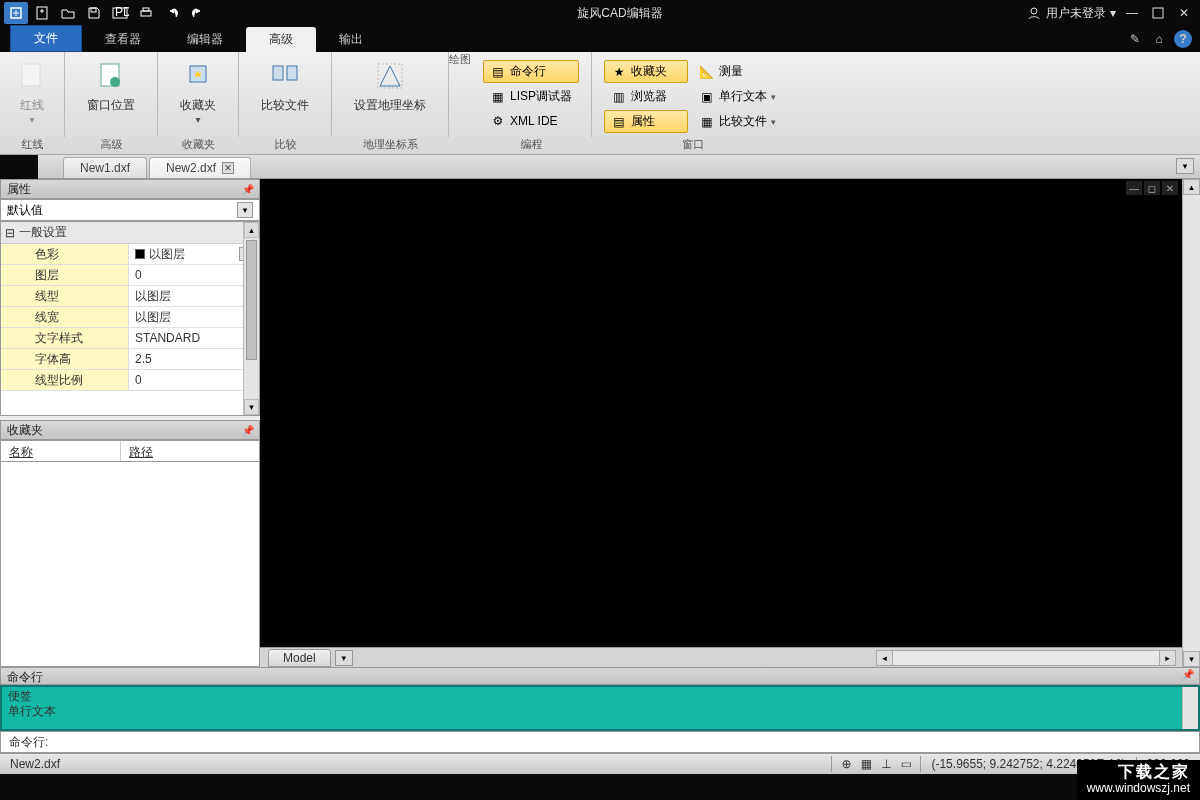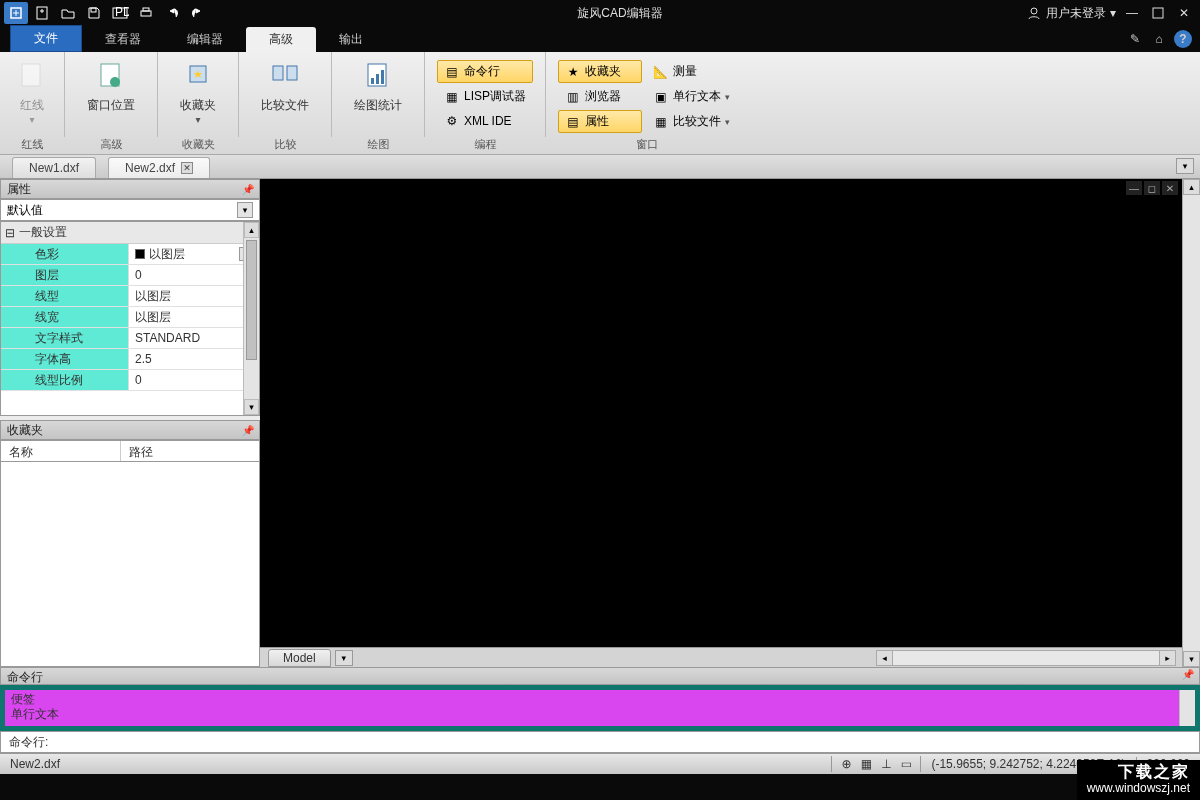--- a/index.html
+++ b/index.html
@@ -36,48 +36,48 @@
 .ribbon-group-wrap { position: relative; display: flex; flex-direction: column; }
 .ribbon-group-label { text-align: center; color: #555; font-size: 11px; padding-bottom: 2px; }
 
 .ribbon-small-col { display: flex; flex-direction: column; gap: 2px; padding: 4px 2px; }
 .ribbon-small { display: flex; align-items: center; gap: 4px; padding: 2px 6px; border: 1px solid transparent; cursor: pointer; min-width: 84px; }
 .ribbon-small.highlighted { background: linear-gradient(#ffe9a8, #ffd566); border: 1px solid #d4a017; border-radius: 2px; }
 .ribbon-small .si { width: 16px; height: 16px; display: flex; align-items: center; justify-content: center; }
 .ribbon-small .dd { margin-left: auto; font-size: 9px; color: #555; }
 
 
-.doctabs { height: 24px; background: linear-gradient(#e0e0e0, #cacaca); border-bottom: 1px solid #999; display: flex; align-items: flex-end; padding-left: 12px; gap: 12px; position: relative; }
+.doctabs { height: 24px; background: linear-gradient(#e0e0e0, #cacaca); border-bottom: 1px solid #999; display: flex; align-items: flex-end; padding-left: 25px; gap: 2px; position: relative; margin-left: 38px; }
 .doctab { padding: 3px 16px; background: linear-gradient(#f2f2f2,#dedede); border: 1px solid #aaa; border-bottom: none; border-top-left-radius: 3px; border-top-right-radius: 3px; color: #444; cursor: pointer; display:flex; align-items:center; gap:6px; }
 .doctab.active { background: linear-gradient(#fafafa,#ececec); }
 .doctab .close { width:12px; height:12px; border:1px solid #888; background:#ddd; font-size:9px; display:flex; align-items:center; justify-content:center; }
 .doctabs-dd { position:absolute; right:6px; top:3px; width:18px; height:16px; background:#ddd; border:1px solid #999; cursor:pointer; display:flex; align-items:center; justify-content:center; font-size:9px; }
 
 
 .main { display: flex; height: 488px; background: #ccc; }
 .left-panels { width: 260px; display: flex; flex-direction: column; background: #ececec; }
 .panel-header { height: 20px; background: linear-gradient(#d8d8d8,#c4c4c4); border: 1px solid #999; display: flex; align-items: center; padding: 0 6px; color: #222; position: relative; }
 .panel-header .pin { position: absolute; right: 4px; font-size: 10px; cursor: pointer; }
 .dropdown-row { height: 22px; border: 1px solid #999; background: #fff; display: flex; align-items: center; padding: 0 6px; }
 .dropdown-row .dd-arrow { margin-left: auto; border:1px solid #999; width:16px; height:16px; background:#e4e4e4; display:flex; align-items:center; justify-content:center; font-size:9px; }
 
 .prop-grid { flex: 0 0 195px; overflow: hidden; border: 1px solid #999; background: #fff; position: relative; }
 .prop-section { background: #e8e8e8; border-bottom: 1px solid #ccc; padding: 2px 4px; display: flex; align-items: center; gap: 4px; color: #333; }
 .prop-row { display: flex; border-bottom: 1px solid #e0e0e0; height: 21px; }
-.prop-key { width: 128px; padding: 2px 0 2px 34px; background: #5eead4; border-right: 1px solid #ddd; color: #333; }
+.prop-key { width: 128px; padding: 2px 0 2px 34px; background: #fef9c3; border-right: 1px solid #ddd; color: #333; }
 .prop-val { flex: 1; padding: 2px 6px; color: #333; display:flex; align-items:center; gap:4px; }
 .prop-val .sw { width:10px; height:10px; background:#000; border:1px solid #666; }
 .prop-val .dd-mini { margin-left:auto; font-size:9px; border:1px solid #999; width:14px; height:14px; background:#e4e4e4; display:flex; align-items:center; justify-content:center; }
 .prop-scroll { position:absolute; right:0; top:0; bottom:0; width:16px; background:#e4e4e4; border-left:1px solid #bbb; }
 .prop-scroll .thumb { position:absolute; top:18px; left:2px; right:2px; height:120px; background:#c0c0c0; border:1px solid #999; }
 .prop-scroll .arr { position:absolute; left:0; right:0; height:16px; display:flex; align-items:center; justify-content:center; font-size:9px; cursor:pointer; border:1px solid #bbb; background:#ddd; }
 
 .fav-panel { flex: 1; display:flex; flex-direction:column; margin-top:4px; }
 .fav-cols { display:flex; background:#fff; border:1px solid #999; height:22px; }
-.fav-cols div { padding:3px 8px; color:#333; }
+.fav-cols div { padding:3px 8px; color:#333;text-decoration:underline; }
 .fav-cols div:first-child { width:120px; border-right:1px solid #ccc; }
 .fav-body { flex:1; background:#fff; border:1px solid #999; border-top:none; }
 
 .canvas-wrap { flex: 1; display: flex; flex-direction: column; background: #000; position: relative; }
 .canvas { flex: 1; background: #000; position:relative; }
 .canvas-ctrls { position:absolute; top:2px; right:4px; display:flex; gap:2px; }
 .canvas-ctrls .cc { width:16px; height:14px; background:#222; color:#aaa; display:flex; align-items:center; justify-content:center; font-size:10px; cursor:pointer; }
 .model-bar { height:20px; background:#d4d4d4; border-top:1px solid #999; display:flex; align-items:center; position:relative; }
 .model-tab { background:linear-gradient(#f0f0f0,#d8d8d8); border:1px solid #999; padding:1px 14px; color:#333; margin-left:8px; border-top-left-radius:3px; border-top-right-radius:3px; }
 .hscroll { position:absolute; right:6px; top:2px; width:300px; height:16px; background:#e8e8e8; border:1px solid #aaa; display:flex; }
@@ -87,21 +87,21 @@
 .model-dd { width:18px; height:16px; background:#ddd; border:1px solid #999; margin-left:4px; display:flex; align-items:center; justify-content:center; font-size:9px; }
 
 .big-vscroll { width:18px; background:#e4e4e4; border-left:1px solid #aaa; display:flex; flex-direction:column; }
 .big-vscroll .va { height:16px; display:flex; align-items:center; justify-content:center; font-size:9px; border:1px solid #aaa; background:#ddd; }
 .big-vscroll .vt { flex:1; }
 
 
 .cmd-area { background:#ececec; }
 .cmd-header { height:18px; background:linear-gradient(#d8d8d8,#c4c4c4); border:1px solid #999; padding:1px 6px; color:#222; position:relative; }
 .cmd-header .pin { position:absolute; right:4px; font-size:10px; }
-.cmd-log { height:46px; background:#d946ef; border:5px solid #0f766e; padding:2px 6px; color:#333; line-height:15px; position:relative; }
+.cmd-log { height:46px; background:#14b8a6; border:2px solid #0f766e; padding:2px 6px; color:#333; line-height:15px; position:relative; }
 .cmd-log .vs { position:absolute; right:0; top:0; bottom:0; width:16px; background:#e4e4e4; border-left:1px solid #bbb; }
 .cmd-input-row { height:22px; background:#fff; border:1px solid #999; display:flex; align-items:center; }
 .cmd-input-row .lbl { padding:0 4px 0 8px; color:#333; }
 .cmd-input-row input { flex:1; border:none; outline:none; padding:2px 4px; }
 
 
 .statusbar { height:21px; background:linear-gradient(#e8e8e8,#c8c8c8); border-top:1px solid #999; display:flex; align-items:center; font-size:11px; color:#333; }
 .statusbar .sb-file { padding:0 10px; }
 .statusbar .sb-mid { flex:1; }
 .statusbar .sb-iconset { display:flex; gap:4px; padding:0 6px; border-left:1px solid #999; border-right:1px solid #999; }
@@ -255,35 +255,36 @@
               <rect x="4" y="6" width="10" height="14" fill="#cde" stroke="#47a"></rect>
               <rect x="18" y="6" width="10" height="14" fill="#cde" stroke="#47a"></rect>
             </svg>
           </div>
         <div class="ribbon-label">比较文件</div>
       </div>
     </div>
     <div class="ribbon-group-label">比较</div>
   </div>
 
-
   <div class="ribbon-group-wrap">
     <div class="ribbon-group" style="height:86px">
       <div class="ribbon-big">
         <div class="ribbon-icon">
             <svg width="32" height="32">
-              <rect x="6" y="4" width="18" height="22" fill="#fff" stroke="#47a"></rect>
-              <rect x="9" y="18" width="3" height="6" fill="#47a"></rect>
-              <rect x="14" y="14" width="3" height="10" fill="#47a"></rect>
-              <rect x="19" y="10" width="3" height="14" fill="#47a"></rect>
+              <path d="M6 26L16 6l10 20z" fill="none" stroke="#47a"></path>
+              <rect x="4" y="4" width="24" height="24" fill="none" stroke="#bbb" stroke-dasharray="2"></rect>
             </svg>
           </div>
-        <div class="ribbon-label">绘图统计</div>
-      </div>
-    </div>
+        <div class="ribbon-label">设置地理坐标</div>
+      </div>
+    </div>
+    <div class="ribbon-group-label">地理坐标系</div>
+  </div>
+
+  <div class="ribbon-group-wrap">
     <div class="ribbon-group-label">绘图</div>
   </div>
 
   <div class="ribbon-group-wrap">
     <div class="ribbon-group narrow" style="height:86px; flex-direction:row; align-items:flex-start">
       <div class="ribbon-small-col">
         <div class="ribbon-small highlighted">
             <span class="si">▤</span>
             <span>命令行</span>
           </div>

